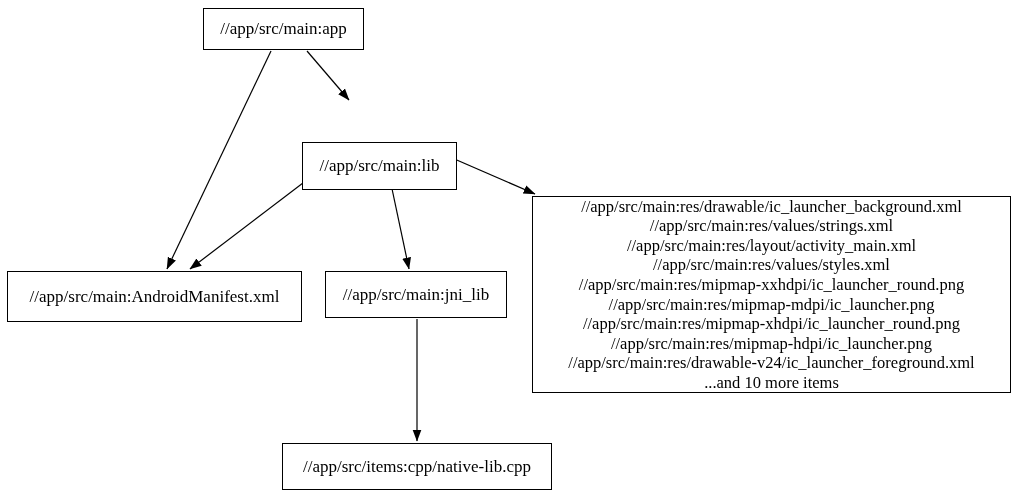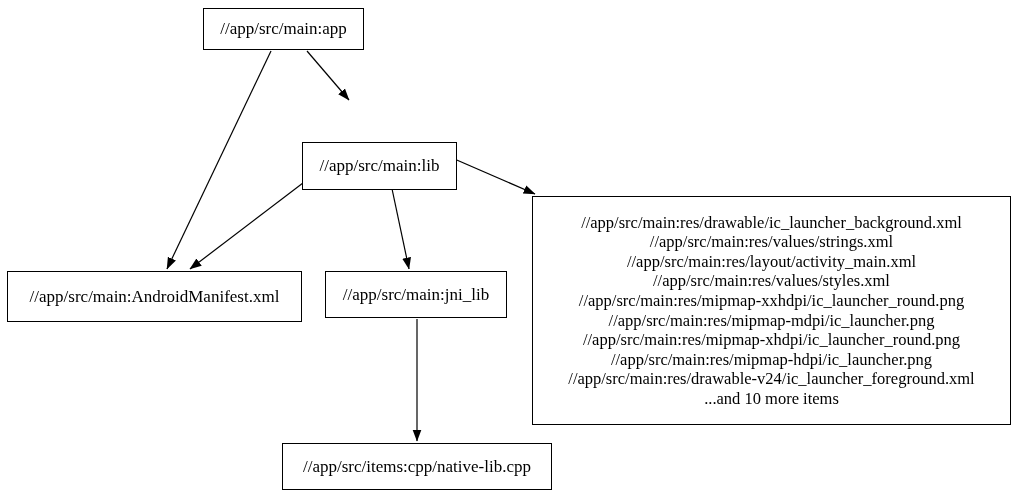--- a/index.html
+++ b/index.html
@@ -27,21 +27,21 @@
     align-items: center;
     justify-content: center;
     text-align: center;
     font-size: 17px;
     line-height: 1.15;
   }
   #node-app      { left: 203px; top: 8px;   width: 161px; height: 42px; }
   #node-lib      { left: 302px; top: 102px; width: 155px; height: 48px; margin-top: 40px; }
   #node-manifest { left: 7px;   top: 271px; width: 295px; height: 51px; }
   #node-jni-lib  { left: 325px; top: 271px; width: 182px; height: 47px; }
-  #node-res      { left: 532px; top: 196px; width: 479px; height: 229px;
+  #node-res      { left: 532px; top: 196px; width: 479px; height: 197px;
                    font-size: 16.5px; line-height: 19.6px; }
   #node-cpp      { left: 282px; top: 443px; width: 270px; height: 47px; }
   .node-label { white-space: pre-line; }
 </style>
 </head>
 <body>
 
 <div class="canvas">
 
   <svg class="edge-layer" viewBox="0 0 1018 496" xmlns="http://www.w3.org/2000/svg">

